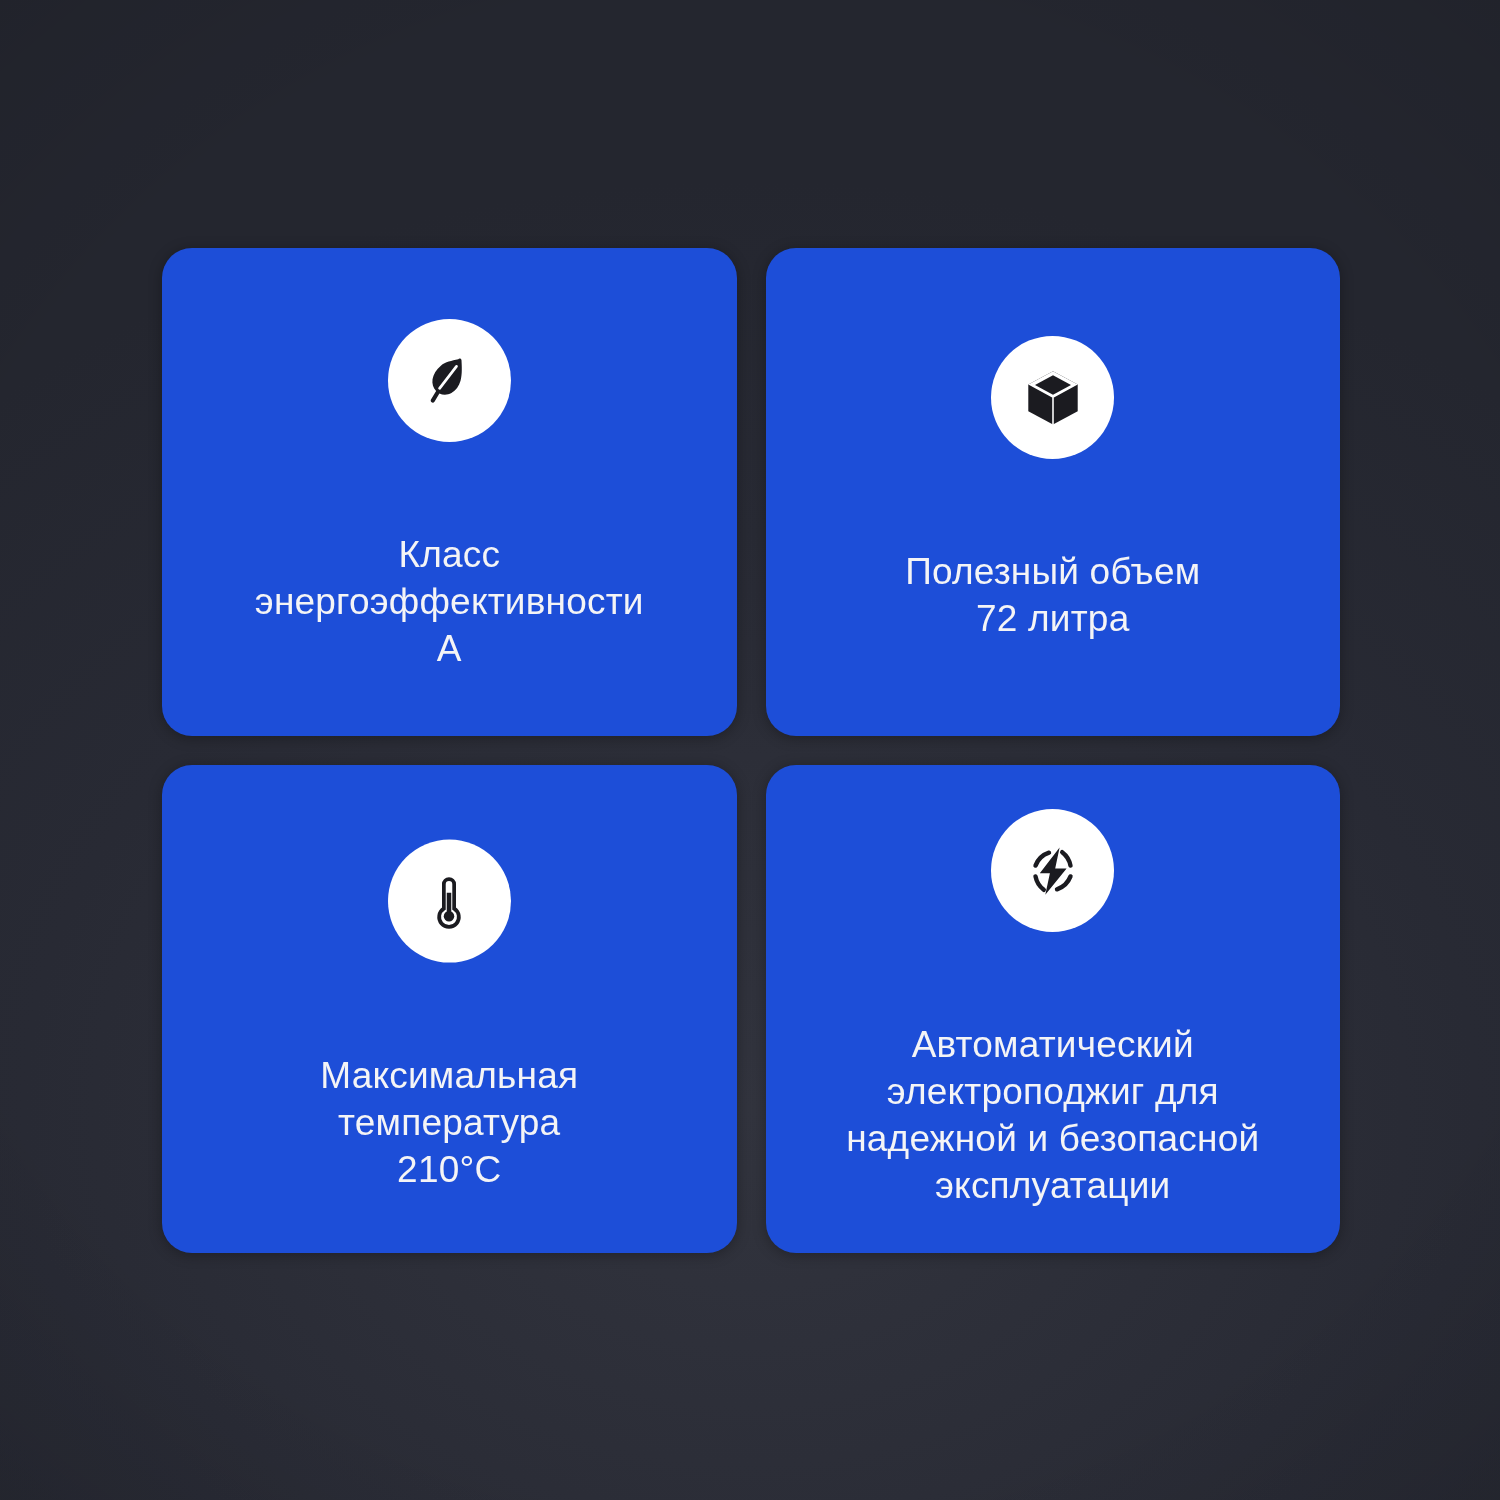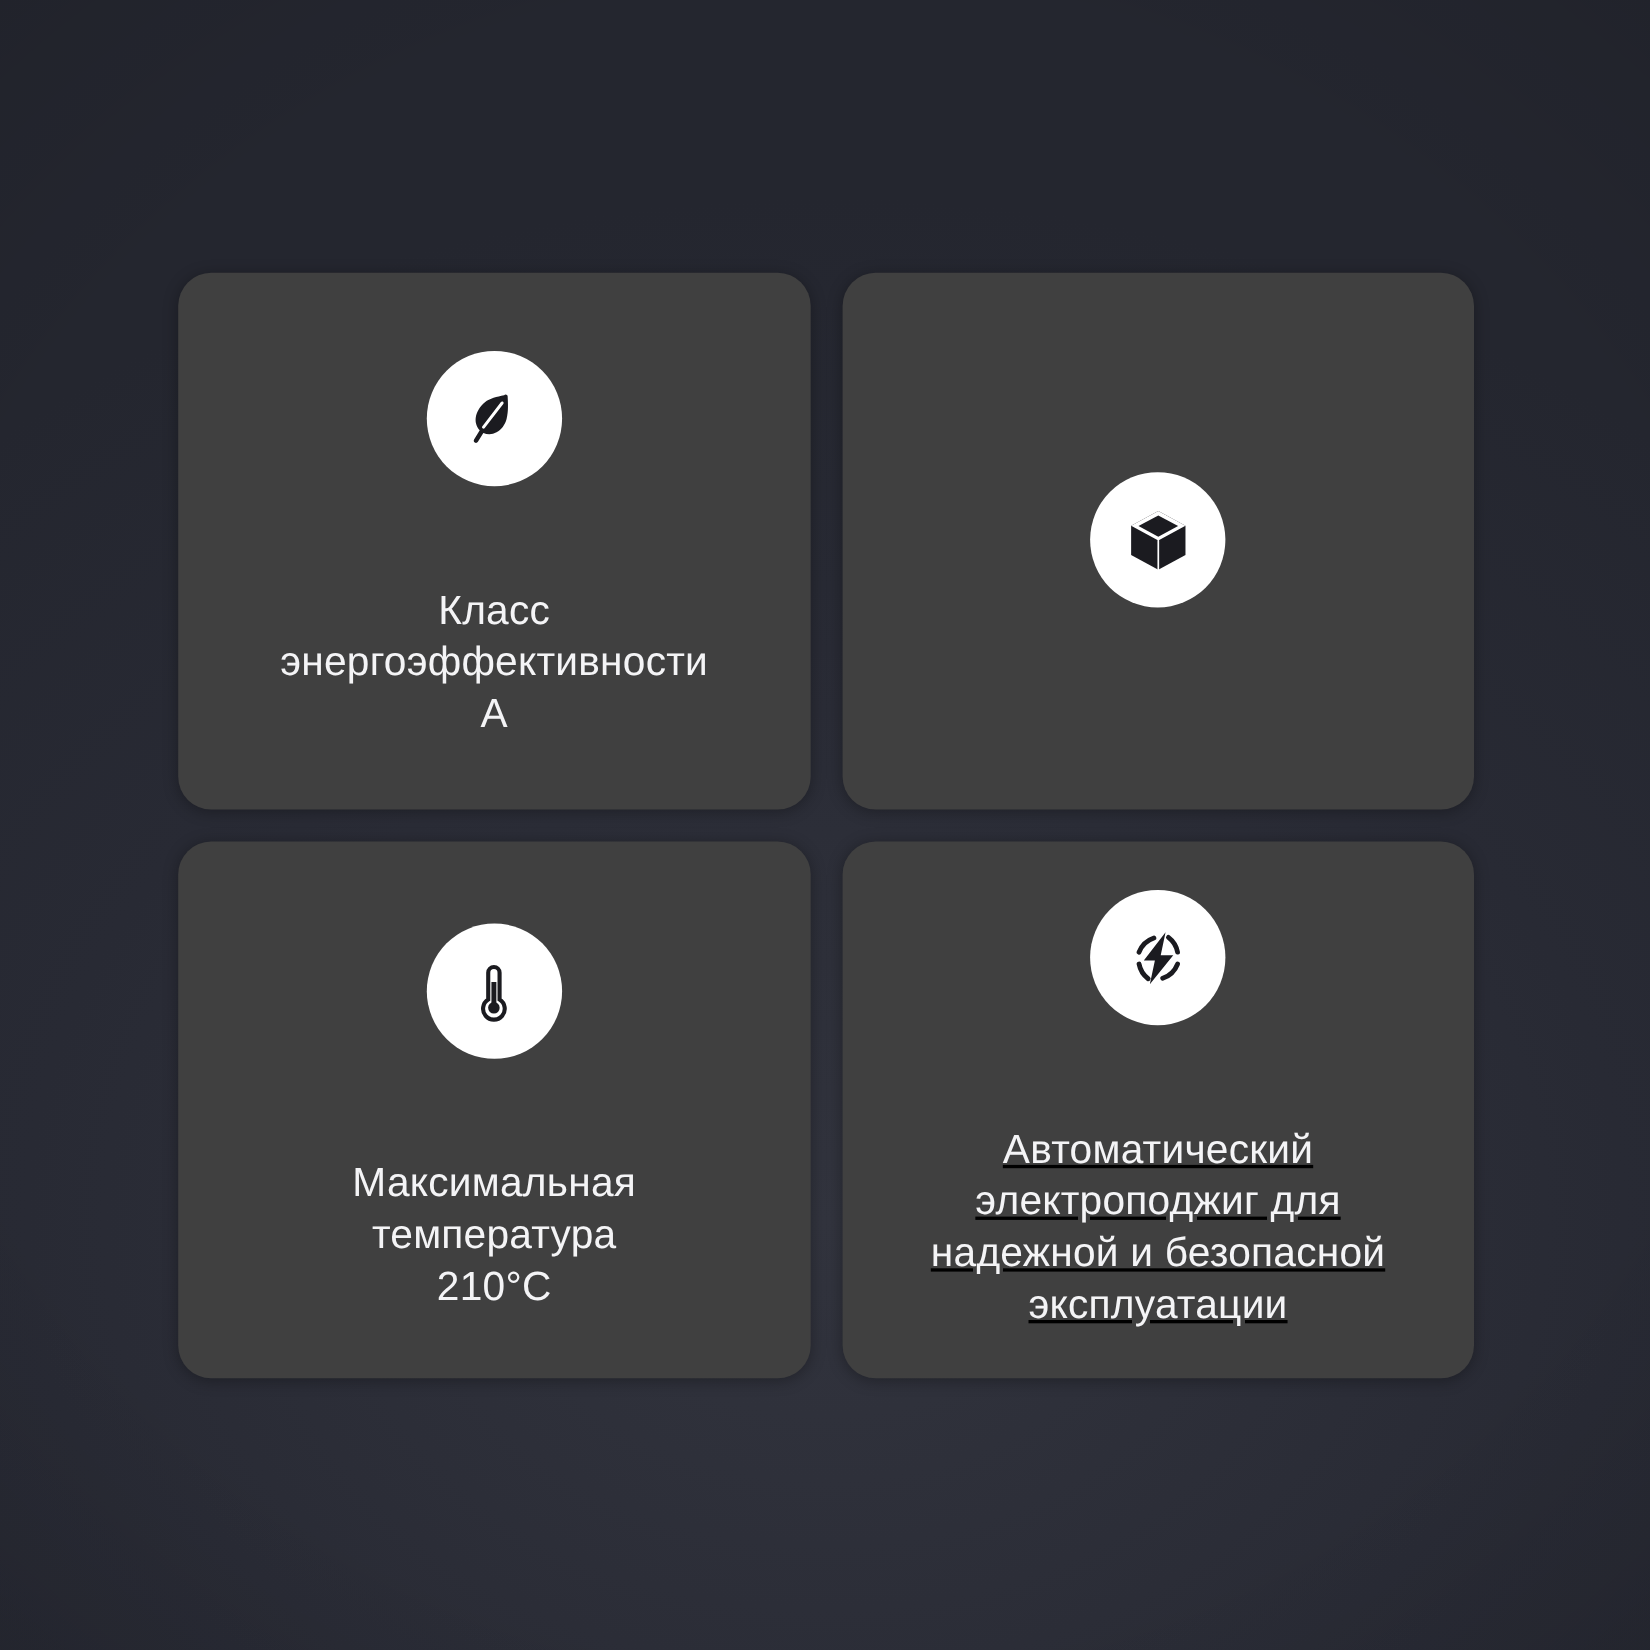--- a/index.html
+++ b/index.html
@@ -33,21 +33,21 @@
     top: 248px;
     width: 1178px;
     height: 1005px;
     display: grid;
     grid-template-columns: 1fr 1fr;
     grid-template-rows: 1fr 1fr;
     gap: 29px;
   }
 
   .feature-card {
-    background: #404040;
+    background: #1d4ed8;
     border-radius: 30px;
     position: relative;
     overflow: hidden;
     box-shadow: 0 2px 14px rgba(0,0,0,0.30);
   }
 
   .card-inner {
     position: absolute;
     left: 0;
     right: 0;
@@ -80,21 +80,21 @@
     font-weight: 300;
     text-align: center;
     letter-spacing: 0.2px;
     white-space: pre-line;
   }
 
   
   .card-1 .card-inner { transform: translateY(-49%); }
   .card-2 .card-inner { transform: translateY(-51%); }
   .card-3 .card-inner { transform: translateY(-48%); }
-  .card-4 .card-inner { transform: translateY(-50%); text-decoration: underline; }
+  .card-4 .card-inner { transform: translateY(-50%); }
 </style>
 </head>
 <body>
 
 <div class="vignette"></div>
 
 <div class="feature-grid">
 
   <div class="feature-card card-1">
     <div class="card-inner">
@@ -112,20 +112,22 @@
 
   <div class="feature-card card-2">
     <div class="card-inner">
       <div class="icon-circle">
         <svg width="62" height="62" viewBox="0 0 64 64" aria-hidden="true">
           <path fill="#1b1b20" d="M32 4.5 57.5 18.2v27.6L32 59.5 6.5 45.8V18.2z"></path>
           <path fill="#ffffff" d="M32 4.5 57.5 18.2 32 32 6.5 18.2z M31.2 31.6h1.6v28.6h-1.6z" transform="translate(0,0)"></path>
           <path fill="#1b1b20" d="M32 8.6 50.6 18.6 32 28.6 13.4 18.6z"></path>
         </svg>
       </div>
+      <div class="card-text">Полезный объем
+72 литра</div>
     </div>
   </div>
 
   <div class="feature-card card-3">
     <div class="card-inner">
       <div class="icon-circle">
         <svg width="60" height="60" viewBox="0 0 64 64" aria-hidden="true">
           <path fill="none" stroke="#1b1b20" stroke-width="4" d="M26.5 39.6V13.5a5.5 5.5 0 0 1 11 0v26.1a10.5 10.5 0 1 1-11 0z"></path>
           <path fill="#1b1b20" d="M29.6 22.5h4.8v20.6h-4.8z"></path>
           <circle cx="32" cy="47.6" r="5.6" fill="#1b1b20"></circle>

